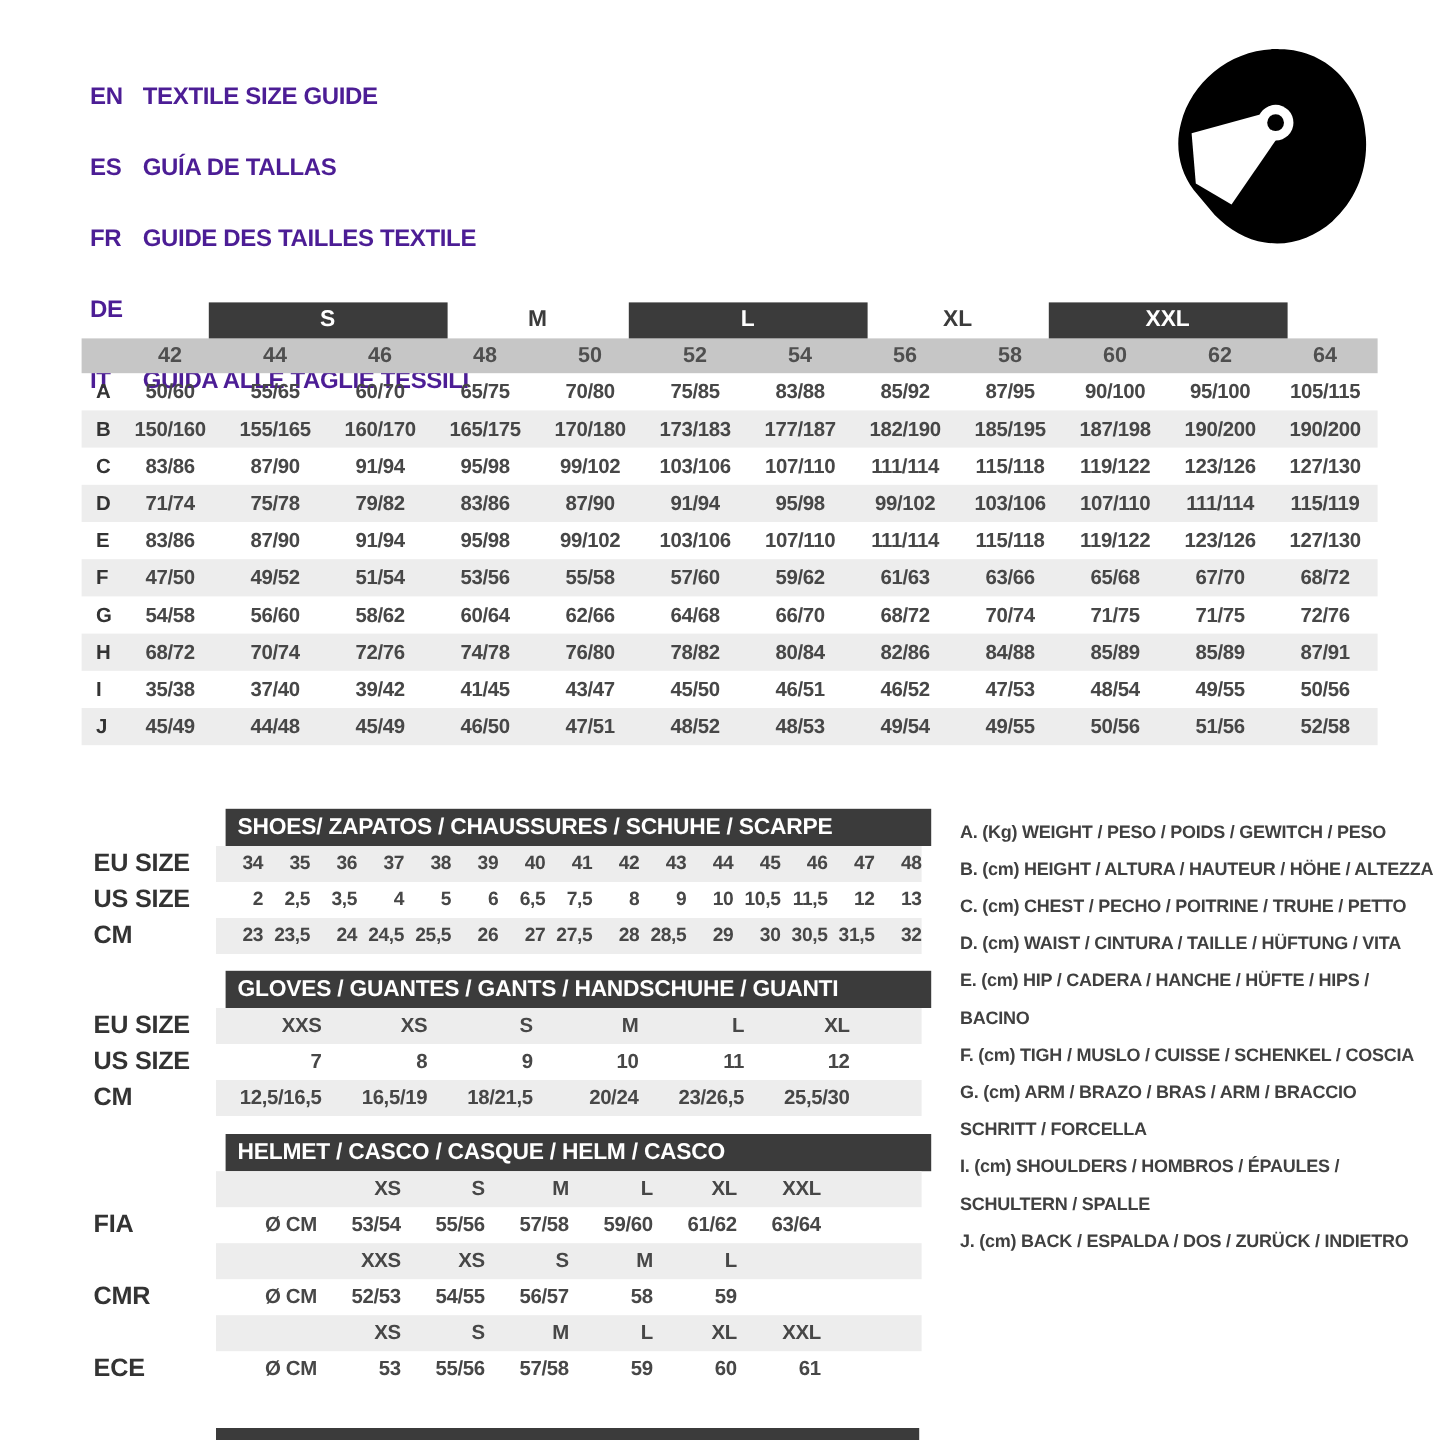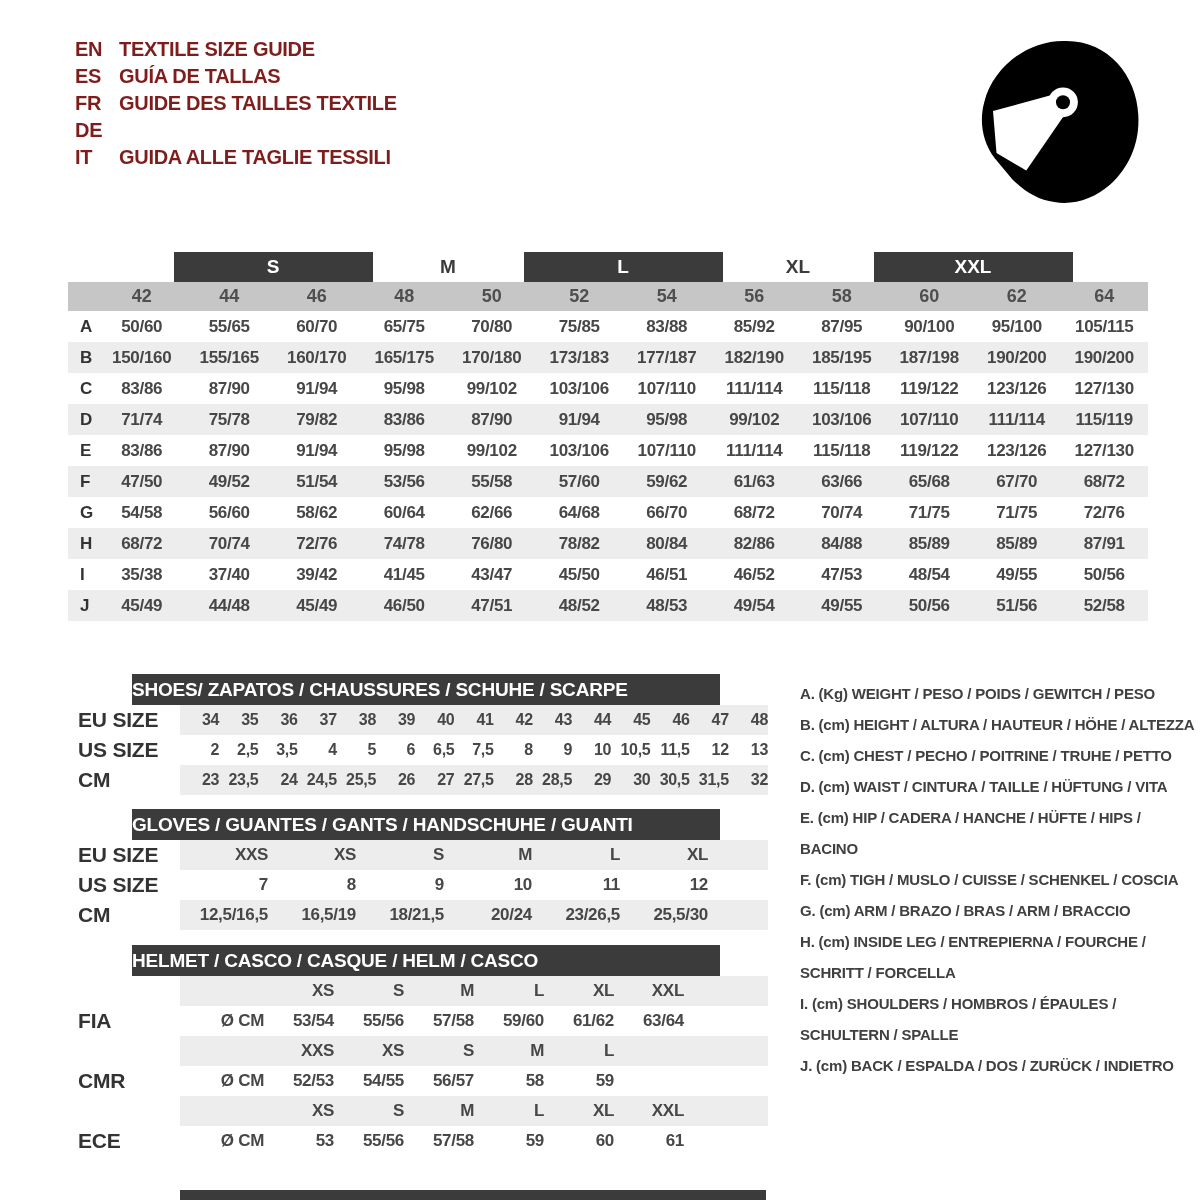--- a/index.html
+++ b/index.html
@@ -3,40 +3,40 @@
 <meta charset="utf-8">
 <style>
   html,body{margin:0;padding:0;background:#fff;}
   .page{
     position:relative;width:1200px;height:1200px;background:#ffffff;overflow:hidden;
     font-family:"Liberation Sans", sans-serif;font-weight:bold;color:#3d3d3d;
     font-stretch:condensed;
   }
   
   .langs{position:absolute;left:75px;top:36px;}
-  .lang-row{display:flex;font-size:20px;line-height:27px;color:#7f1d1d;letter-spacing:-0.3px;}
+  .lang-row{display:flex;font-size:20px;line-height:27px;color:#4c1d95;letter-spacing:-0.3px;margin-top:32px;}
   .lang-code{width:44px;}
   .helmet-badge{position:absolute;left:972px;top:28px;width:175px;height:180px;}
   .helmet-badge svg{width:100%;height:100%;}
   
   .textile{position:absolute;left:68px;top:252px;width:1080px;}
   .t-grid{display:grid;grid-template-columns:30px repeat(12,1fr);}
   .band-row{height:30px;}
   .band{display:flex;align-items:center;justify-content:center;font-size:19px;color:#3b3b3b;position:relative;}
   .band.filled{background:#3b3b3b;color:#ffffff;margin:0 -12px;}
   .euro-row{height:29px;background:#c6c6c6;align-items:center;text-align:center;
             font-size:18px;color:#4f4f4f;}
   .t-row{height:31px;align-items:center;text-align:center;font-size:17px;color:#474747;letter-spacing:-0.3px;}
   .t-row.stripe{background:#ededed;}
   .t-letter{text-align:left;padding-left:12px;color:#333333;}
   
   .sect{position:absolute;left:68px;width:702px;}
   #shoes{top:674px;} #gloves{top:809px;} #helmetTable{top:945px;}
-  .bar{margin-left:64px;width:588px;height:31px;background:#3b3b3b;color:#ffffff;
-       display:flex;align-items:center;box-sizing:border-box;
+  .bar{margin-left:120px;width:588px;height:31px;background:#3b3b3b;color:#ffffff;
+       display:flex;align-items:center;padding-left:10px;box-sizing:border-box;
        font-size:19px;letter-spacing:-0.2px;}
   .m-row{display:flex;height:30px;}
   .m-label{width:112px;display:flex;align-items:center;padding-left:10px;
            box-sizing:border-box;font-size:21px;color:#333333;letter-spacing:-0.2px;}
   .m-table{width:588px;display:grid;align-items:center;text-align:right;
            font-size:16px;color:#474747;letter-spacing:-0.3px;}
   .m-table.gray{background:#ededed;}
   .m-table.big{font-size:17px;}
   .cols-shoes{grid-template-columns:repeat(15,1fr);}
   .cols-gloves{grid-template-columns:repeat(6,88px) 1fr;}
@@ -434,21 +434,20 @@
     </div>
 
   <div class="legend" id="legend">
       <div class="legend-line">A. (Kg) WEIGHT / PESO / POIDS / GEWITCH / PESO</div>
       <div class="legend-line">B. (cm) HEIGHT / ALTURA / HAUTEUR / HÖHE / ALTEZZA</div>
       <div class="legend-line">C. (cm) CHEST / PECHO / POITRINE / TRUHE / PETTO</div>
       <div class="legend-line">D. (cm) WAIST / CINTURA / TAILLE / HÜFTUNG / VITA</div>
       <div class="legend-line">E. (cm) HIP / CADERA / HANCHE / HÜFTE / HIPS /  BACINO</div>
       <div class="legend-line">F. (cm) TIGH / MUSLO / CUISSE / SCHENKEL / COSCIA</div>
       <div class="legend-line">G. (cm) ARM  / BRAZO / BRAS / ARM / BRACCIO</div>
-      <div class="legend-line">H. (cm) INSIDE LEG / ENTREPIERNA / FOURCHE /</div>
       <div class="legend-line">SCHRITT / FORCELLA</div>
       <div class="legend-line">I.  (cm) SHOULDERS / HOMBROS / ÉPAULES /</div>
       <div class="legend-line">SCHULTERN / SPALLE</div>
       <div class="legend-line">J. (cm) BACK / ESPALDA / DOS / ZURÜCK / INDIETRO</div>
     </div>
 
   <div class="cut-bar"></div>
 </div>
 
 </body></html>

